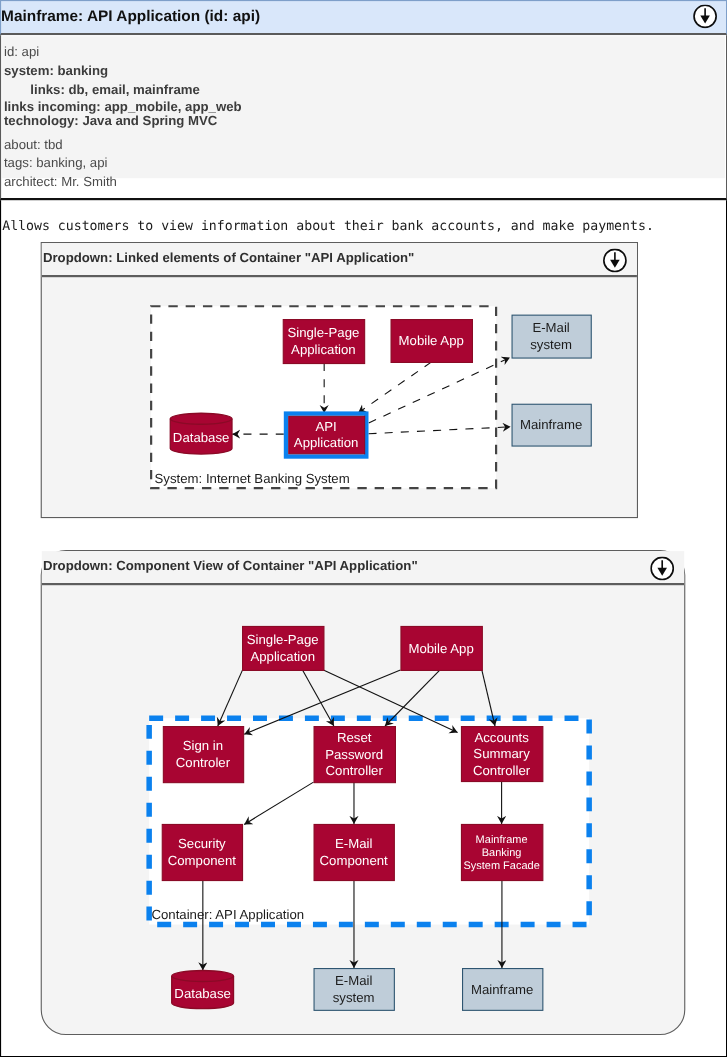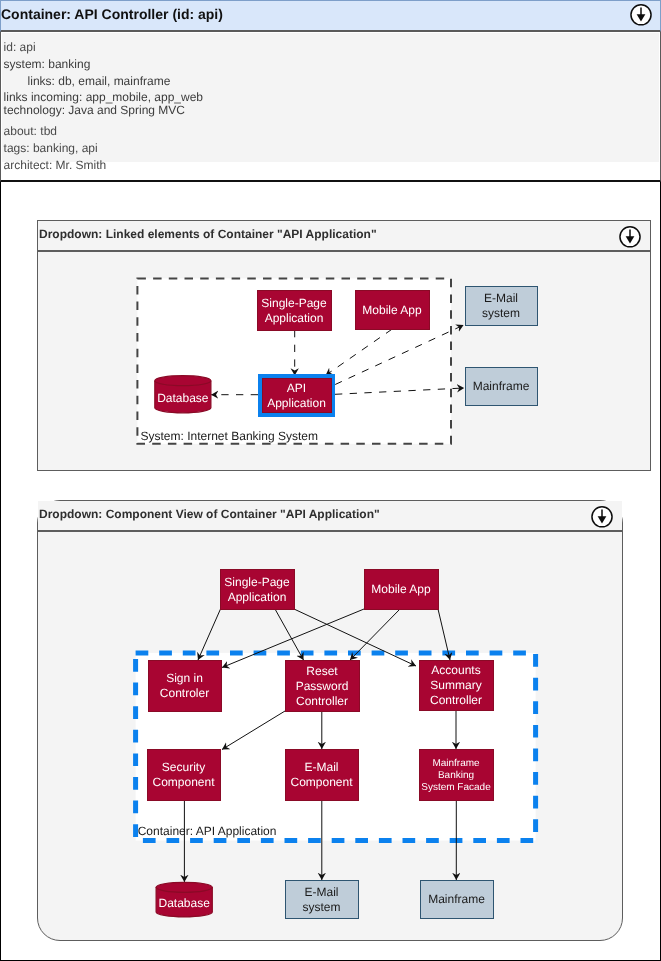--- a/index.html
+++ b/index.html
@@ -16,21 +16,21 @@
   .ehdr-title{position:absolute;left:0px;top:5px;font-size:14px;font-weight:bold;color:#111;
               letter-spacing:0;}
   .dl-btn{position:absolute;right:8.1px;top:3.3px;width:22px;height:22px;}
 
   
   .meta{position:absolute;left:0px;top:32px;width:661px;height:150px;box-sizing:border-box;
         background:#ffffff;border-left:1px solid #5a5a5a;border-right:1px solid #5a5a5a;
         border-bottom:2px solid #111;}
   .meta-inner{position:absolute;left:1px;top:1px;width:657px;height:129px;background:#f4f4f4;}
   .meta-line{position:absolute;left:1.6px;font-size:12px;color:#4a4a4a;white-space:pre;}
-  .meta-line.b{font-weight:normal;color:#3c3c3c;}
+  .meta-line.b{font-weight:bold;color:#3c3c3c;}
 
   
   .descr{position:absolute;left:2px;top:198px;font-size:12px;color:#1c1c1c;
          font-family:"DejaVu Sans Mono",monospace;white-space:pre;}
 
   
   .panel{position:absolute;box-sizing:border-box;border:1px solid #5d5d5d;background:#f4f4f4;}
   .panel-hdr{position:absolute;left:0;top:0;right:0;height:31px;box-sizing:border-box;
              border-bottom:2px solid #5d5d5d;background:#f4f4f4;}
   .panel-title{position:absolute;left:1px;top:6px;font-size:12px;font-weight:bold;color:#2f2f2f;}
@@ -45,21 +45,21 @@
   .bdlabel{font-family:"Liberation Sans",sans-serif;font-size:12px;fill:#1b1b1b;}
 </style>
 </head>
 <body>
 
 <div class="page">
 
   <div class="page-border"></div>
 
   <div class="ehdr">
-    <div class="ehdr-title">Container: API Controller (id: api)</div>
+    <div class="ehdr-title">Mainframe: API Application (id: api)</div>
     <div class="dl-btn">
       <svg width="22" height="22" viewBox="0 0 22 22">
         <circle cx="11" cy="10.8" r="10.05" fill="#ffffff" stroke="#0d0d0d" stroke-width="1.5"></circle>
         <path d="M11 3.4 L11 15.6" stroke="#0d0d0d" stroke-width="1.5" fill="none"></path>
         <path d="M6.65 10.2 L11 17.4 L15.35 10.2 Z" fill="#0d0d0d"></path>
       </svg>
     </div>
   </div>
 
   <div class="meta">
@@ -68,22 +68,23 @@
         <div class="meta-line b" style="top: 23.7px;">system: banking</div>
         <div class="meta-line b" style="top: 40.5px; padding-left: 24px;">links: db, email, mainframe</div>
         <div class="meta-line b" style="top: 57.3px;">links incoming: app_mobile, app_web</div>
         <div class="meta-line b" style="top: 70px;">technology: Java and Spring MVC</div>
         <div class="meta-line" style="top: 90.9px;">about: tbd</div>
         <div class="meta-line" style="top: 107.7px;">tags: banking, api</div>
         <div class="meta-line" style="top: 124.5px;">architect: Mr. Smith</div>
       </div>
   </div>
 
-
-  <div class="panel" id="panel1" style="left:37px;top:220px;width:614px;height:251px;">
+  <div class="descr">Allows customers to view information about their bank accounts, and make payments.</div>
+
+  <div class="panel" id="panel1" style="left:37px;top:220px;width:543px;height:251px;">
     <div class="panel-hdr">
       <div class="panel-title">Dropdown: Linked elements of Container "API Application"</div>
       <div class="panel-dl">
         <svg width="22" height="22" viewBox="0 0 22 22">
           <circle cx="11" cy="10.8" r="10.05" fill="#ffffff" stroke="#0d0d0d" stroke-width="1.5"></circle>
           <path d="M11 3.4 L11 15.6" stroke="#0d0d0d" stroke-width="1.5" fill="none"></path>
           <path d="M6.65 10.2 L11 17.4 L15.35 10.2 Z" fill="#0d0d0d"></path>
         </svg>
       </div>
     </div>

